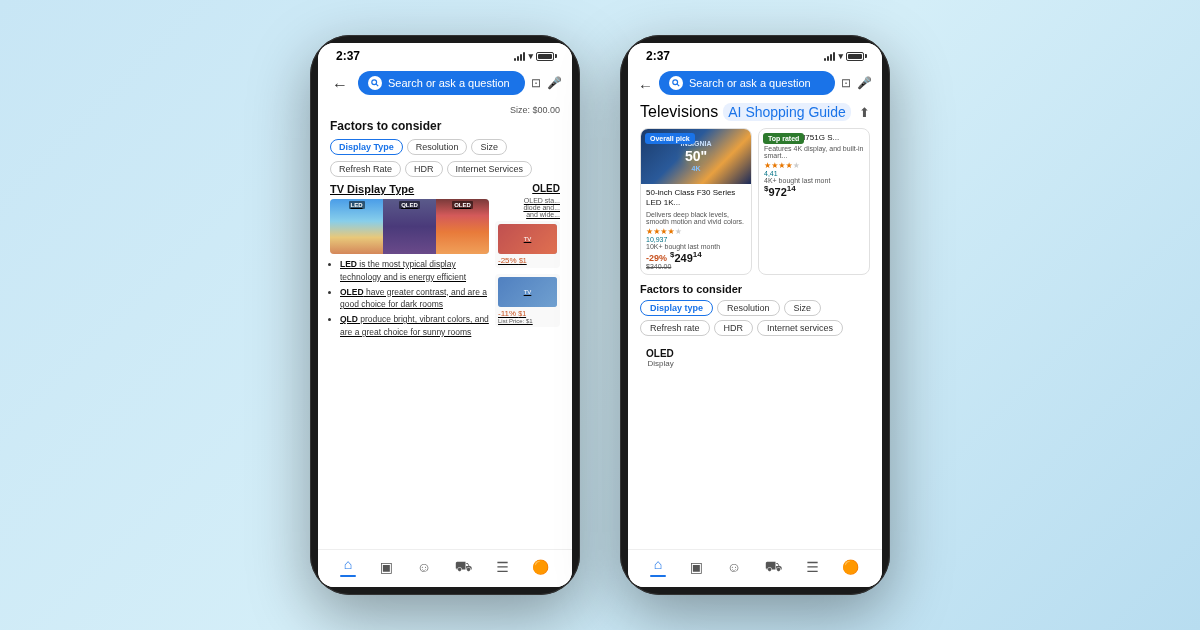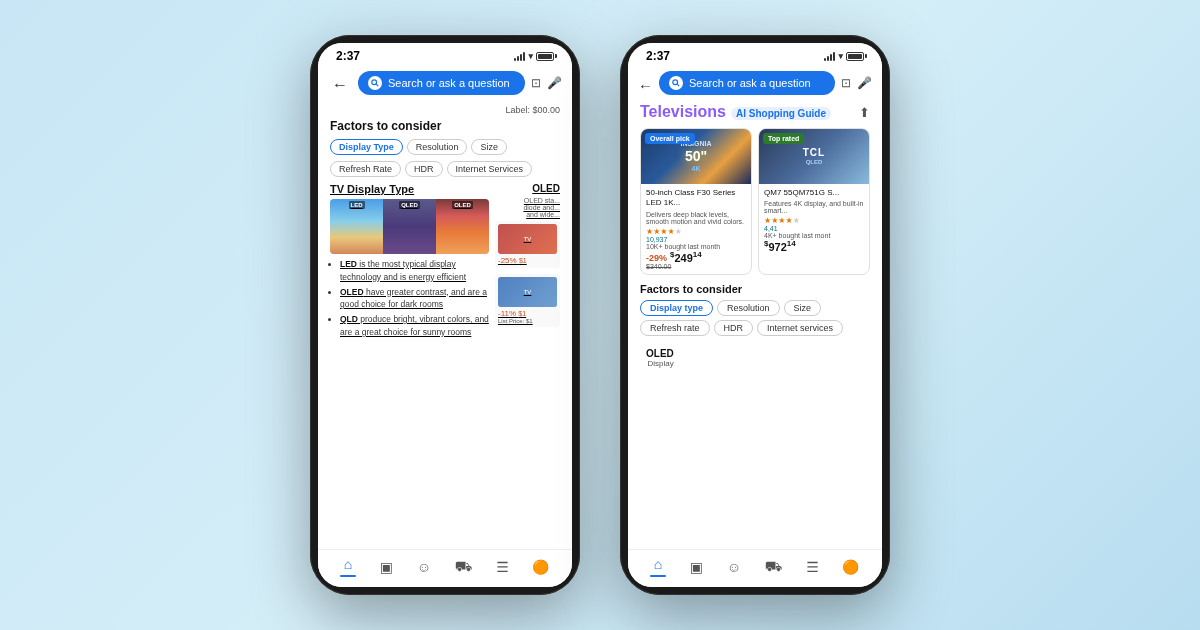--- a/index.html
+++ b/index.html
@@ -22,21 +22,21 @@
       border-radius: 40px;
       padding: 8px;
       box-shadow: 0 20px 60px rgba(0,0,0,0.35), inset 0 0 0 1px #333;
       position: relative;
     }
 
     .phone-screen {
       width: 100%;
       height: 100%;
       background: #fff;
-      border-radius: 24px;
+      border-radius: 16px;
       overflow: hidden;
       display: flex;
       flex-direction: column;
     }
 
     .status-bar {
       display: flex;
       justify-content: space-between;
       align-items: center;
       padding: 6px 18px 4px;
@@ -358,31 +358,31 @@
     .p2-title-bar {
       display: flex;
       align-items: baseline;
       gap: 5px;
       padding: 4px 12px 3px;
       flex-shrink: 0;
     }
 
     .p2-title {
       font-size: 16px;
-      font-weight: 700;
-      color: #8b5cf6;
+      font-weight: 400;
+      color: #000000;
     }
 
     .ai-badge {
-      font-size: 10px;
+      font-size: 14px;
       color: #1a73e8;
       background: #e8f0fe;
       padding: 1px 5px;
       border-radius: 8px;
-      font-weight: 700;
+      font-weight: 400;
     }
 
     .share-icon {
       margin-left: auto;
       font-size: 13px;
       color: #555;
     }
 
     .products-row {
       display: flex;
@@ -647,21 +647,21 @@
         </div>
         <span class="search-placeholder">Search or ask a question</span>
       </div>
       <div class="search-right-icons">
         <span>⊡</span>
         <span>🎤</span>
       </div>
     </div>
 
     <div class="screen-content">
-      <div class="label-line">Label: $00.00</div>
+      <div class="label-line">Size: $00.00</div>
 
       <div class="section-title">Factors to consider</div>
 
       <div class="factors-pills">
         <span class="pill active">Display Type</span>
         <span class="pill">Resolution</span>
         <span class="pill">Size</span>
       </div>
       <div class="factors-pills">
         <span class="pill">Refresh Rate</span>
@@ -801,26 +801,20 @@
             <div class="price-row">
               <span class="discount-pct">-29%</span>
               <span class="price-main"><sup class="price-sup">$</sup><span>249</span><sup class="price-sup">14</sup></span>
             </div>
             <div class="list-price">$340.00</div>
           </div>
         </div>
 
         <div class="product-card">
           <div class="product-badge top-rated">Top rated</div>
-          <div class="product-img-tcl product-img">
-            <div style="text-align:center;line-height:1.3;">
-              <div style="font-size:10px;font-weight:900;color:#fff;letter-spacing:1px;">TCL</div>
-              <div style="font-size:6px;color:#aad0f0;">QLED</div>
-            </div>
-          </div>
           <div class="product-info">
             <div class="product-name">QM7 55QM751G S...</div>
             <div class="product-desc">Features 4K display, and built-in smart...</div>
             <div class="stars">★★★★<span style="color:#ccc;">★</span></div>
             <div class="review-count">4,41</div>
             <div class="bought-text">4K+ bought last mont</div>
             <div class="price-row">
               <span class="price-main"><sup class="price-sup">$</sup><span>972</span><sup class="price-sup">14</sup></span>
             </div>
           </div>

